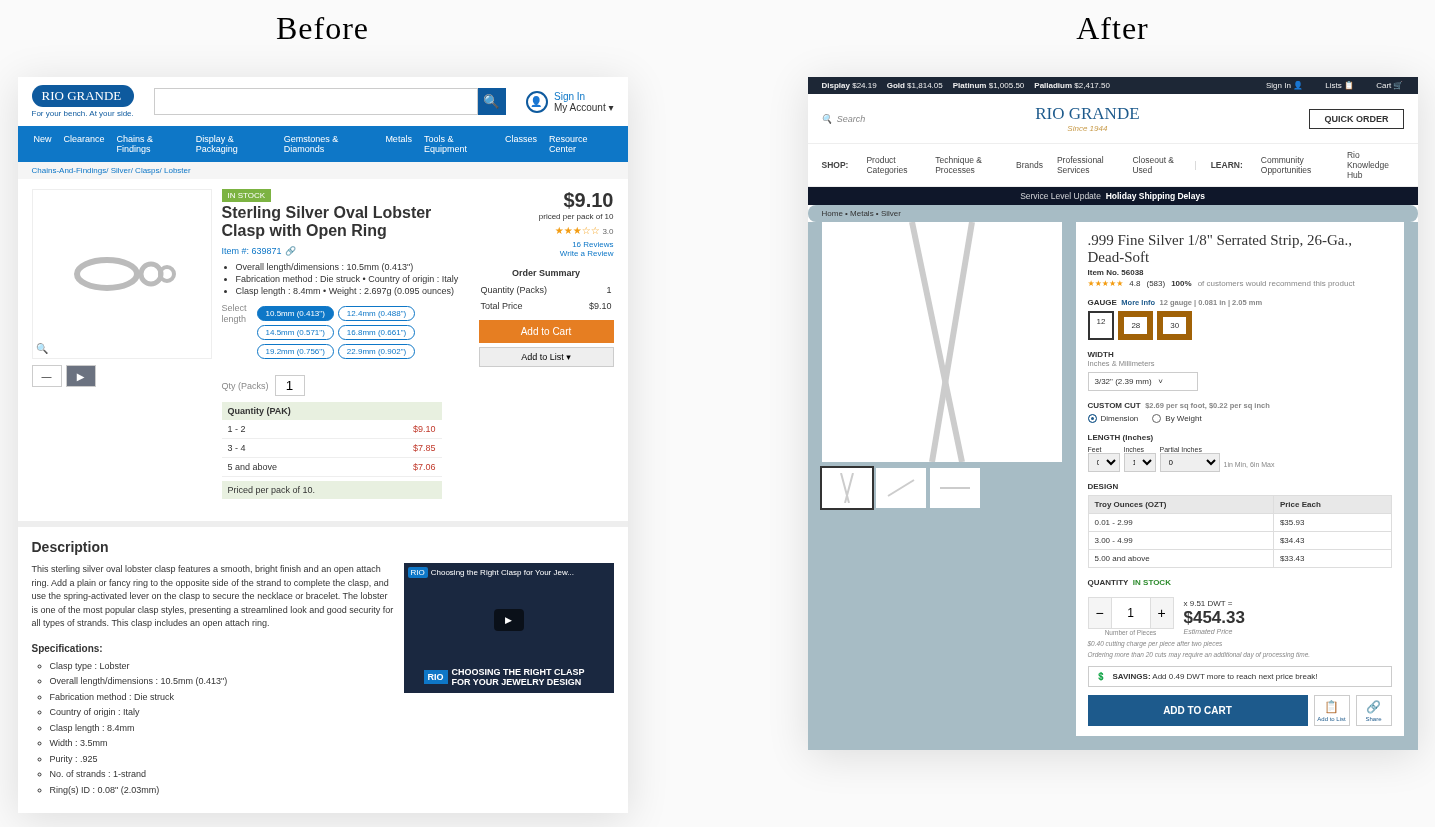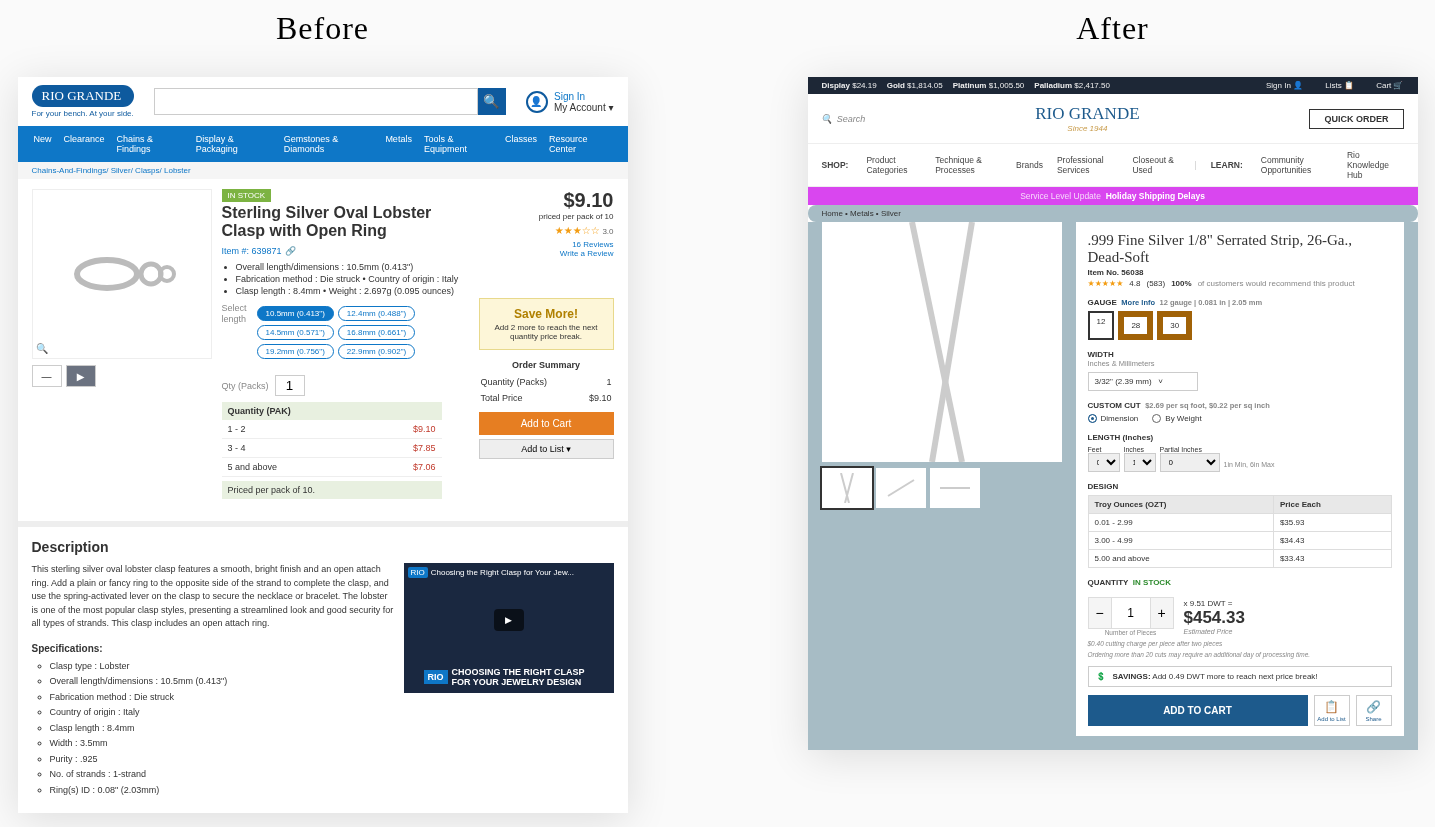--- a/index.html
+++ b/index.html
@@ -71,21 +71,21 @@
 .af-metals span { margin-right:10px; }
 .af-topact span { margin-left:10px; }
 .af-head { display:flex; align-items:center; justify-content:space-between; padding:10px 14px; }
 .af-search { display:flex; align-items:center; gap:4px; color:#888; font-style:italic; font-size:9px; }
 .af-logo { font-family:Georgia,serif; color:#1d5a8c; font-size:17px; text-align:center; }
 .af-logo small { font-family:Arial; display:block; font-style:italic; font-size:8px; color:#c89b4a; }
 .af-quick { border:1px solid #333; padding:4px 14px; font-size:9px; font-weight:600; }
 .af-nav { display:flex; gap:14px; padding:6px 14px; font-size:8.5px; color:#444; border-top:1px solid #eee; border-bottom:1px solid #eee; align-items:center; }
 .af-nav b { margin-right:4px; }
 .af-divv { color:#ccc; }
-.af-alert { background:#d946ef; color:#fff; text-align:center; padding:4px; font-size:8.5px; }
+.af-alert { background:#0f172a; color:#fff; text-align:center; padding:4px; font-size:8.5px; }
 .af-crumb { background:#a7bcc5; padding:4px 14px; font-size:8px;border-radius:8px; }
 .af-body { display:flex; background:#a7bcc5; padding:0 14px 14px; gap:14px; }
 .af-imgcol { width:240px; }
 .af-img { background:#fff; height:240px; display:flex; align-items:center; justify-content:center; overflow:hidden; }
 .af-imgs { display:flex; gap:4px; margin-top:6px; }
 .af-thumb { width:50px; height:40px; background:#fff; display:flex; align-items:center; justify-content:center; }
 .af-thumb.sel { outline:2px solid #333; }
 .af-info { flex:1; background:#fff; padding:10px 12px; font-size:9px; }
 .af-title { font-family:Georgia,serif; font-size:15px; font-weight:400; }
 .af-itemno { font-size:8px; font-weight:600; margin-top:2px; }
@@ -230,24 +230,20 @@
               </tbody>
           </table>
           <div class="bf-priced">Priced per pack of 10.</div>
         </div>
         <div class="bf-right">
           <div class="bf-price">$9.10</div>
           <div class="bf-priceper">priced per pack of 10</div>
           <div class="bf-stars">★★★☆☆ <span style="color:#666;font-size:8px">3.0</span></div>
           <a class="bf-rev">16 Reviews</a>
           <a class="bf-rev">Write a Review</a>
-          <div class="bf-savebox">
-            <b>Save More!</b>
-            <div style="font-size:8px;margin-top:2px">Add 2 more to reach the next quantity price break.</div>
-          </div>
           <div class="bf-ordersum">Order Summary</div>
           <div id="bf-ord">
               <div class="bf-ordrow">
                 <span>Quantity (Packs)</span>
                 <span>1</span>
               </div>
               <div class="bf-ordrow">
                 <span>Total Price</span>
                 <span>$9.10</span>
               </div>

